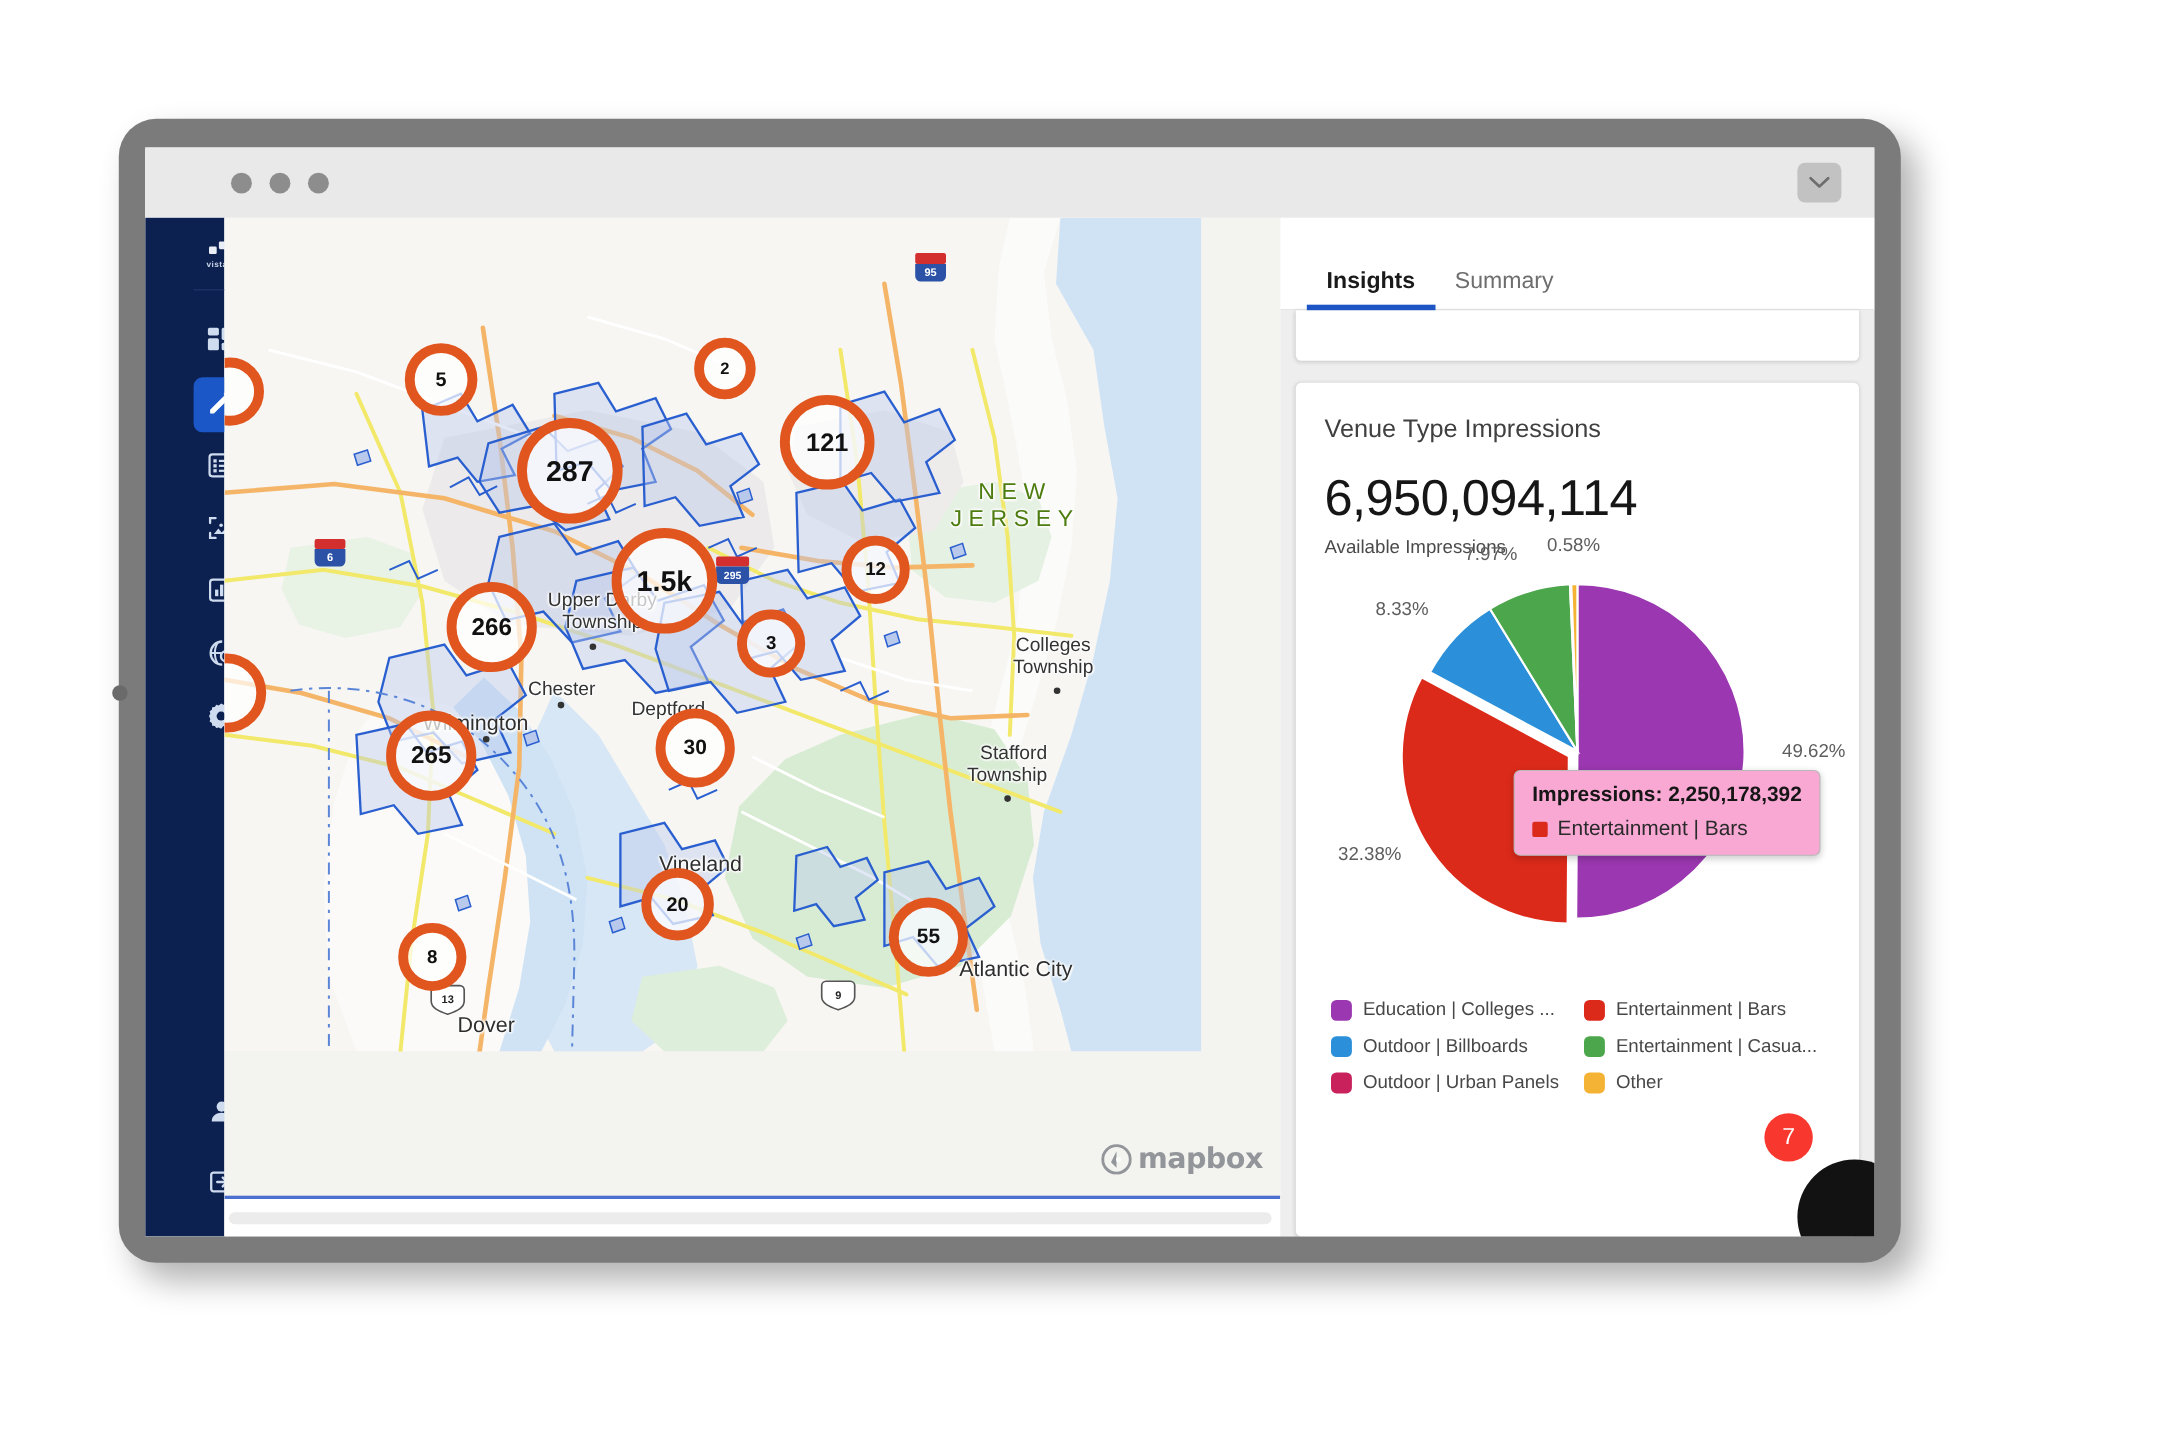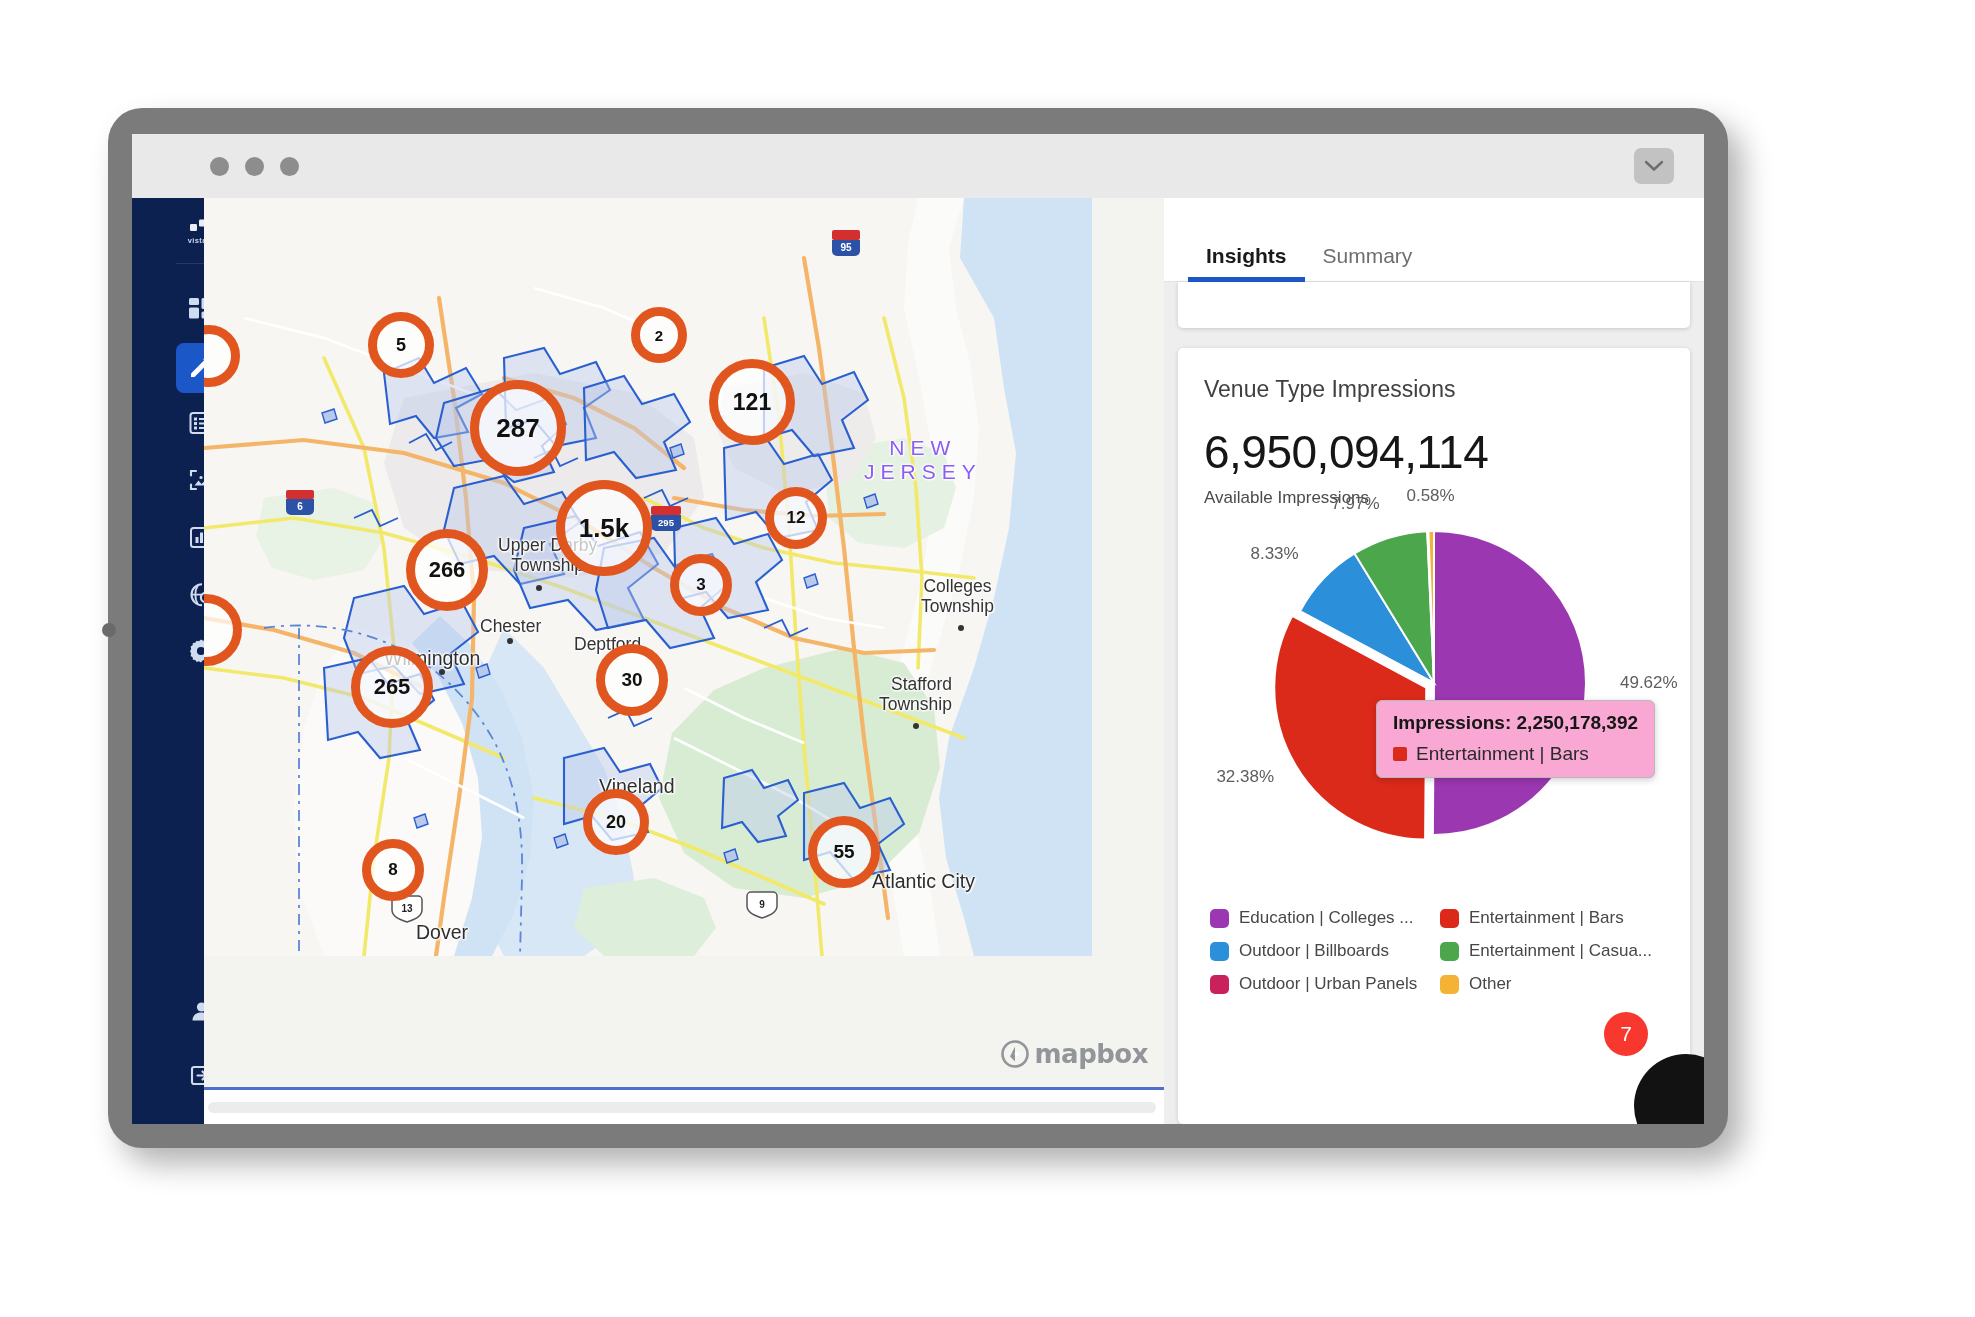--- a/index.html
+++ b/index.html
@@ -100,21 +100,21 @@
   .map-label {
     position: absolute;
     font-family: "Liberation Sans", sans-serif;
     color: #3d3d3d;
     text-shadow: 0 0 3px #fff, 0 0 3px #fff, 0 0 3px #fff, 0 0 3px #fff, 1px 1px 2px #fff;
     white-space: nowrap;
     pointer-events: none;
     line-height: 1.12;
   }
   .map-label.state {
-    color: #8b5cf6; font-size: 21px; letter-spacing: 6px; font-weight: 400;
+    color: #4d7c0f; font-size: 21px; letter-spacing: 6px; font-weight: 400;
   }
   .map-label.city { font-size: 17.5px; color: #333; }
   .map-label.city-lg { font-size: 19.5px; color: #2e2e2e; }
   .map-dot {
     position: absolute; width: 6px; height: 6px; border-radius: 50%;
     background: #333; pointer-events: none;
   }
 
   .cluster-marker {
     position: absolute;

